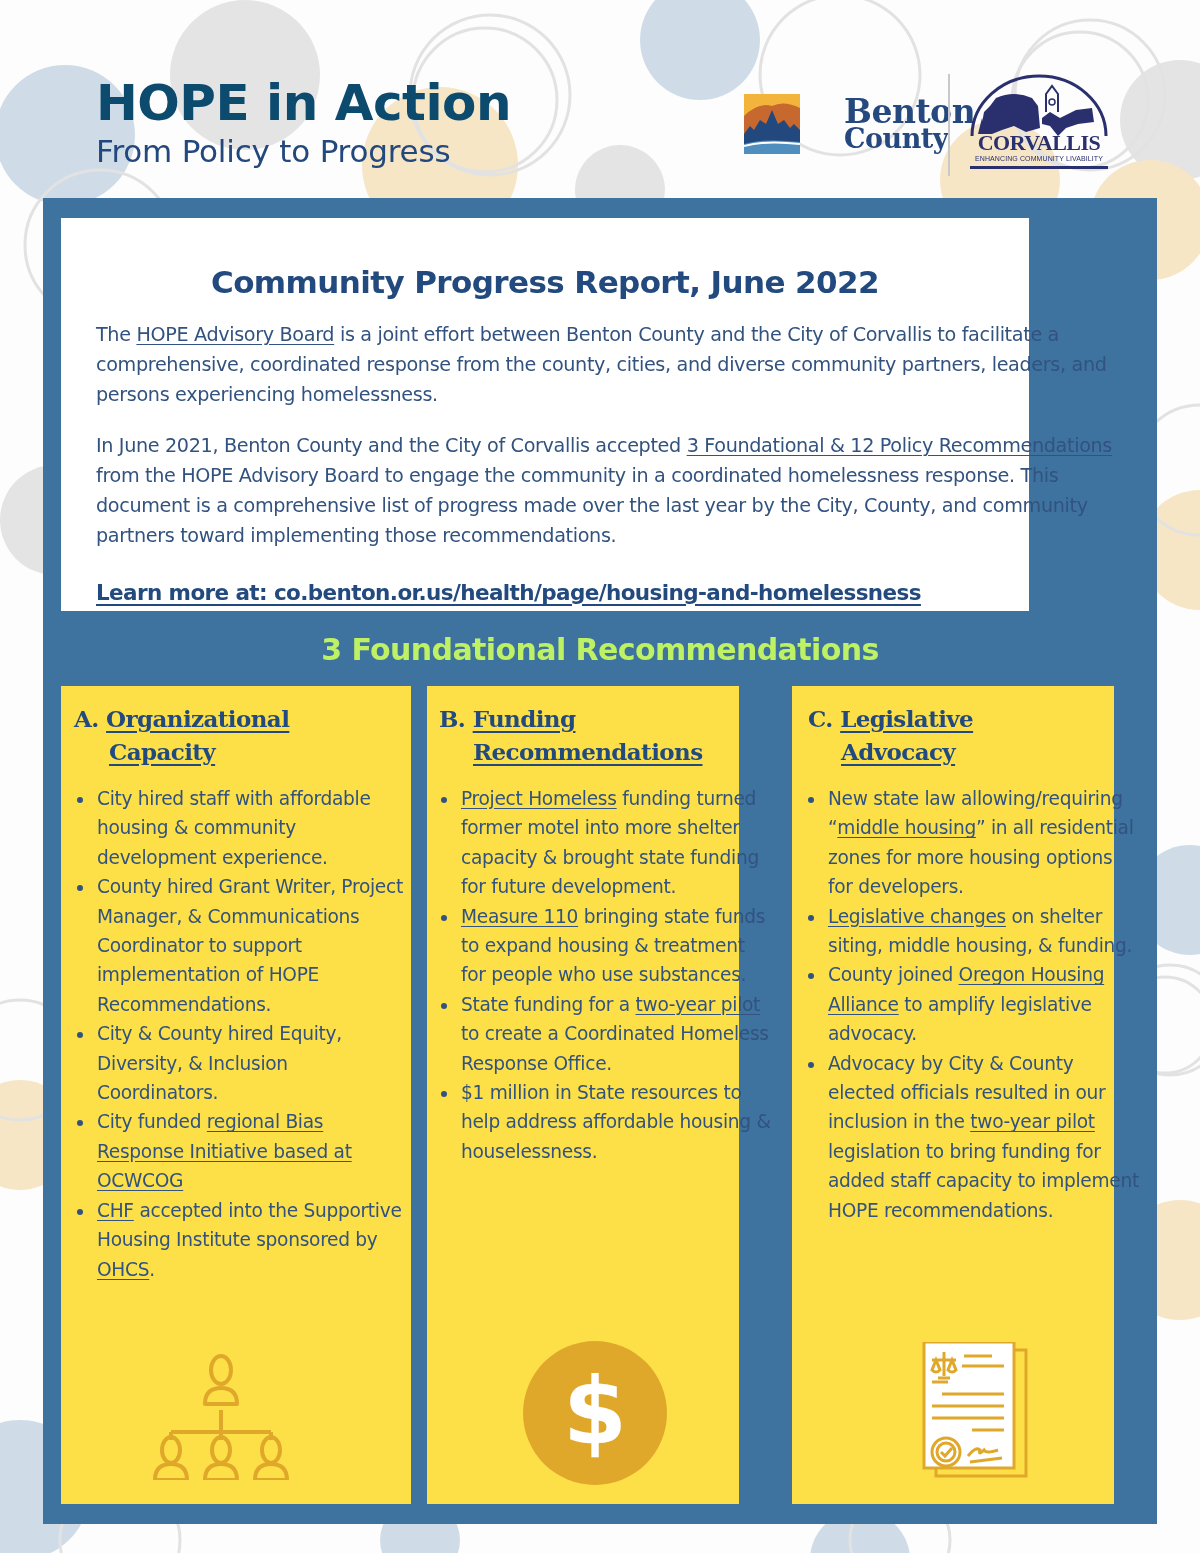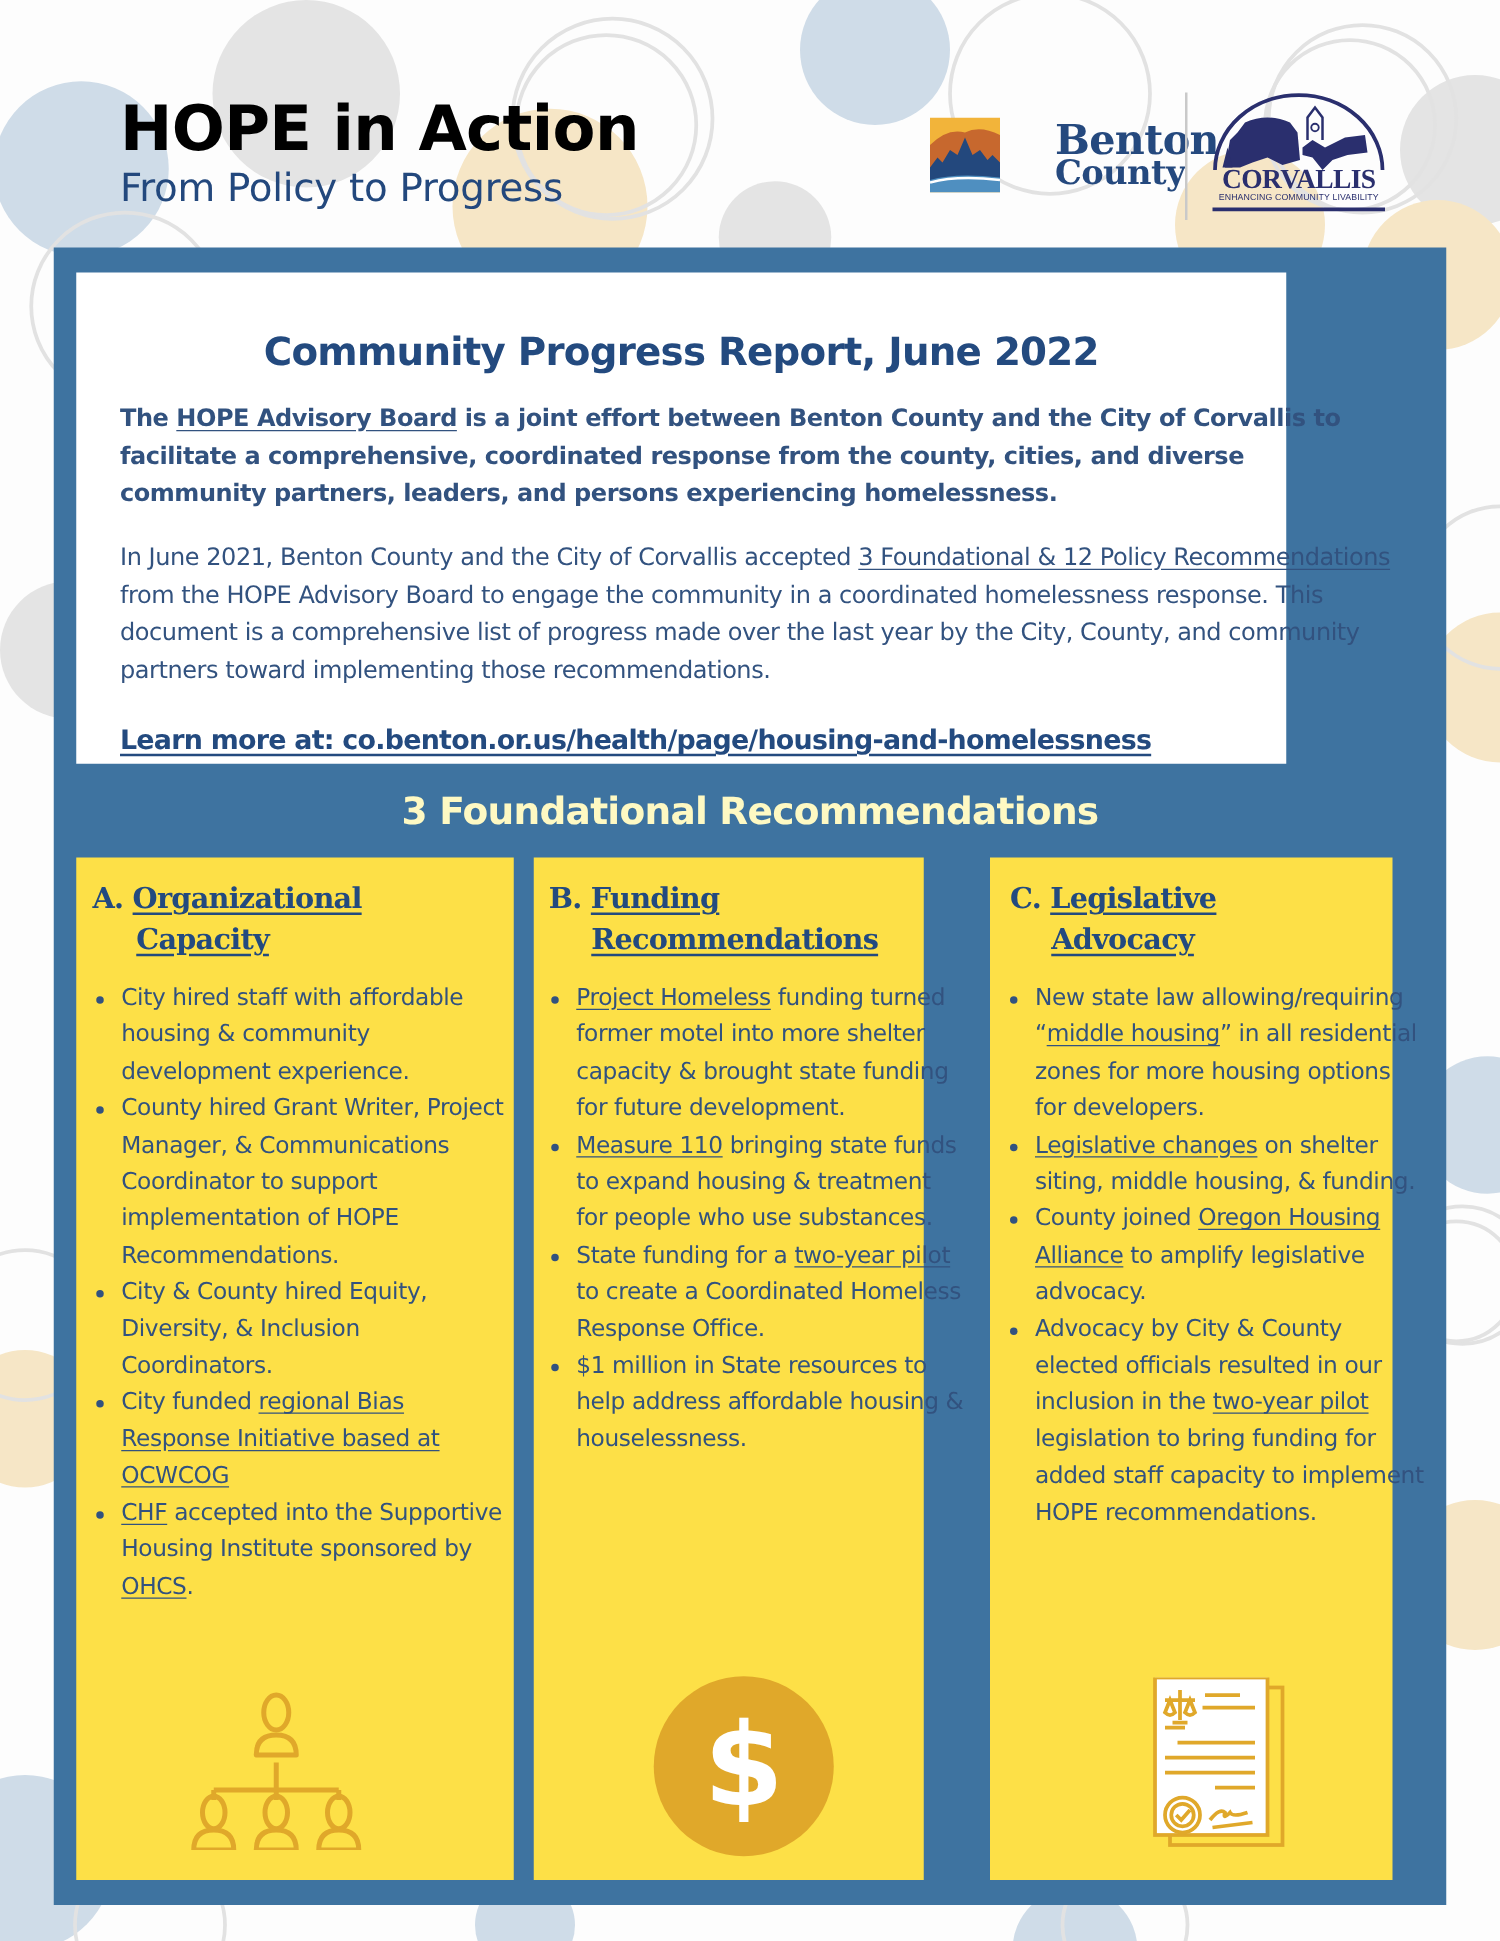--- a/index.html
+++ b/index.html
@@ -15,21 +15,21 @@
   .bg-layer svg { width: 1200px; height: 1553px; display: block; }
 
   .header-title {
     position: absolute; left: 96px; top: 78px; z-index: 2;
   }
   .header-title h1 {
     font-family: "DejaVu Sans", sans-serif;
     font-weight: bold;
     font-size: 50px;
     letter-spacing: -0.5px;
-    color: #000000;
+    color: #0c4a6e;
     line-height: 1;
   }
   .header-title h2 {
     font-family: "DejaVu Sans", sans-serif;
     font-weight: normal;
     font-size: 31px;
     color: #23487d;
     margin-top: 8px;
     line-height: 1;
     letter-spacing: -0.2px;
@@ -65,33 +65,33 @@
     text-align: center;
     font-family: "DejaVu Sans", sans-serif; font-weight: bold;
     font-size: 31px; color: #234a7f; letter-spacing: -0.6px;
   }
   .intro-p {
     position: absolute; left: 35px; width: 1020px;
     font-family: "DejaVu Sans", sans-serif;
     font-size: 19.2px; line-height: 30px; color: #32527f;
     letter-spacing: -0.35px;
   }
-  .intro-p1 { top: 102px; font-weight: bold; }
+  .intro-p1 { top: 102px; }
   .intro-p2 { top: 213px; }
   .link-u { text-decoration: underline; text-underline-offset: 3px; color: #32527f; cursor: pointer; }
   .learn-more {
     position: absolute; left: 35px; top: 362px; font-family: "DejaVu Sans", sans-serif;
     font-weight: bold; font-size: 21.5px; color: #234a7f; letter-spacing: -0.6px;
     text-decoration: underline; text-underline-offset: 4px; cursor: pointer; white-space: nowrap;
   }
 
   .section-heading {
     position: absolute; left: 0; top: 434px; width: 100%; text-align: center;
     font-family: "DejaVu Sans", sans-serif; font-weight: bold; font-size: 30px;
-    color: #fef9c3; letter-spacing: -0.6px;
+    color: #bef264; letter-spacing: -0.6px;
   }
 
   .col {
     position: absolute; top: 488px; width: 350px; height: 818px; background: #fde047; padding-left: 28px;
   }
   .col-a { left: 18px; width: 350px; }
   .col-b { left: 384px; width: 312px; }
   .col-c { left: 749px; width: 322px; }
 
   .col-title {

